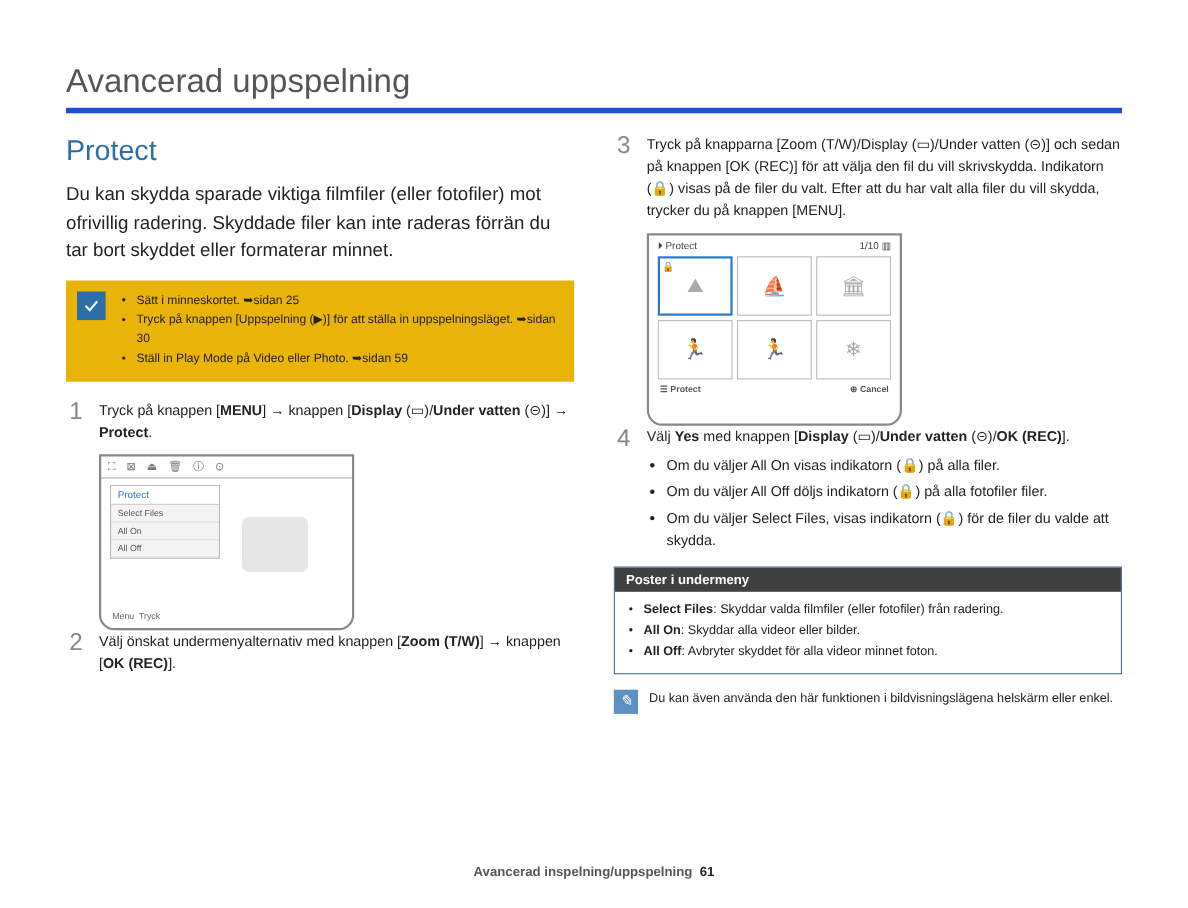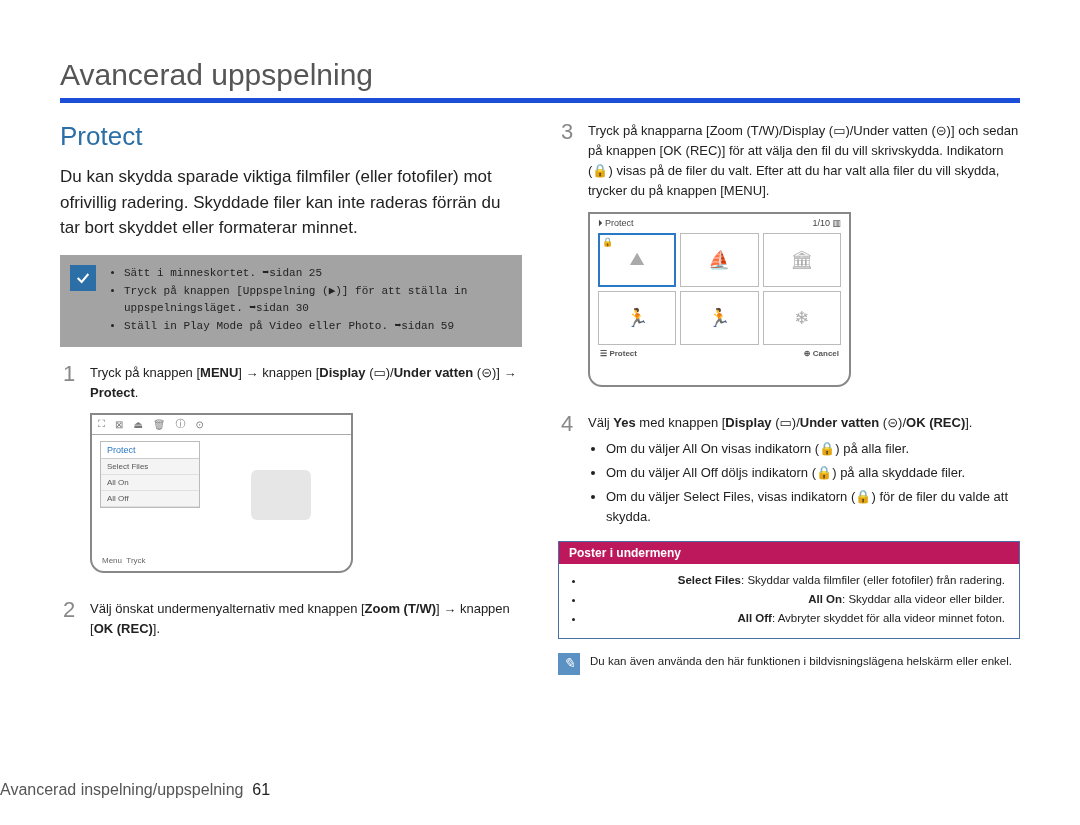--- a/index.html
+++ b/index.html
@@ -30,27 +30,26 @@
     font-size: 26px;
     font-weight: 400;
     margin-bottom: 12px;
   }
   p.intro {
     font-size: 17px;
     line-height: 1.5;
     margin-bottom: 14px;
   }
   .note-box {
-    background: #a3a3a3;
+    background: #eab308;
     padding: 10px 12px 10px 50px;
     position: relative;
     font-size: 11px;
     line-height: 1.5;
     margin-bottom: 16px;
-    font-family: Liberation Mono, monospace;
   }
   .note-box .note-icon {
     position: absolute;
     left: 10px;
     top: 10px;
     width: 26px;
     height: 26px;
     background: #2b6fa6;
     display: flex;
     align-items: center;
@@ -74,25 +73,25 @@
     min-width: 18px;
     text-align: center;
   }
   .step-body { flex: 1; }
   .step-body ul, .sub-bullets { list-style: disc; padding-left: 18px; margin-top: 6px; }
   .sub-bullets li { margin-bottom: 4px; }
   .bold { font-weight: bold; }
 
   
   .lcd {
-    width: 263px;
+    width: 232px;
     background: #fff;
     border: 2px solid #888;
     border-radius: 0 0 14px 14px;
-    margin: 8px 0 26px 30px;
+    margin: 8px 0 0 30px;
     font-size: 9px;
     position: relative;
   }
   .lcd.menu { height: 160px; }
   .lcd.menu .topbar {
     height: 20px;
     border-bottom: 1px solid #aaa;
     display: flex;
     align-items: center;
     padding: 0 6px;
@@ -178,31 +177,31 @@
     color: #555;
     font-weight: bold;
   }
 
   .submenu-box {
     border: 1px solid #496fa7;
     margin-top: 8px;
     font-size: 11.5px;
   }
   .submenu-box .hdr {
-    background: #be185d;
+    background: #404040;
     color: #fff;
     padding: 4px 10px;
     font-weight: bold;
     font-size: 12px;
   }
   .submenu-box ul {
     list-style: disc;
     padding: 8px 14px 8px 26px;
   }
-  .submenu-box li { margin-bottom: 3px; line-height: 1.4; text-align: right; }
+  .submenu-box li { margin-bottom: 3px; line-height: 1.4; }
 
   .foot-note {
     display: flex;
     gap: 10px;
     font-size: 11.5px;
     margin-top: 14px;
     line-height: 1.4;
   }
   .foot-note .ficon {
     width: 22px; height: 22px;
@@ -211,23 +210,24 @@
     font-style: italic;
     color: #fff;
     font-size: 14px;
     flex-shrink: 0;
   }
 
   .page-footer {
     position: absolute;
     bottom: 26px;
     left: 0; right: 0;
-    text-align: left;
-    font-size: 16px;
+    text-align: center;
+    font-size: 12px;
     color: #555;
+    font-weight: bold;
   }
   .page-footer .pnum { color: #222; }
 </style>
 </head>
 <body>
 
 <div class="breadcrumb">Avancerad uppspelning</div>
 
 <div class="columns">
 
@@ -322,21 +322,21 @@
         <span>⊕ <span>Cancel</span></span>
       </div>
     </div>
 
     <div class="step">
       <div class="step-num">4</div>
       <div class="step-body">
         <span>Välj </span><span class="bold">Yes</span><span> med knappen [</span><span class="bold">Display</span><span> (▭)/</span><span class="bold">Under vatten</span><span> (⊝)/</span><span class="bold">OK (REC)</span><span>].</span>
         <ul class="sub-bullets">
           <li>Om du väljer All On visas indikatorn (🔒) på alla filer.</li>
-          <li>Om du väljer All Off döljs indikatorn (🔒) på alla skyddade filer.</li>
+          <li>Om du väljer All Off döljs indikatorn (🔒) på alla fotofiler filer.</li>
           <li>Om du väljer Select Files, visas indikatorn (🔒) för de filer du valde att skydda.</li>
         </ul>
       </div>
     </div>
 
     <div class="submenu-box">
       <div class="hdr">Poster i undermeny</div>
       <ul>
         <li><span class="bold">Select Files</span><span>: Skyddar valda filmfiler (eller fotofiler) från radering.</span></li>
         <li><span class="bold">All On</span><span>: Skyddar alla videor eller bilder.</span></li>

